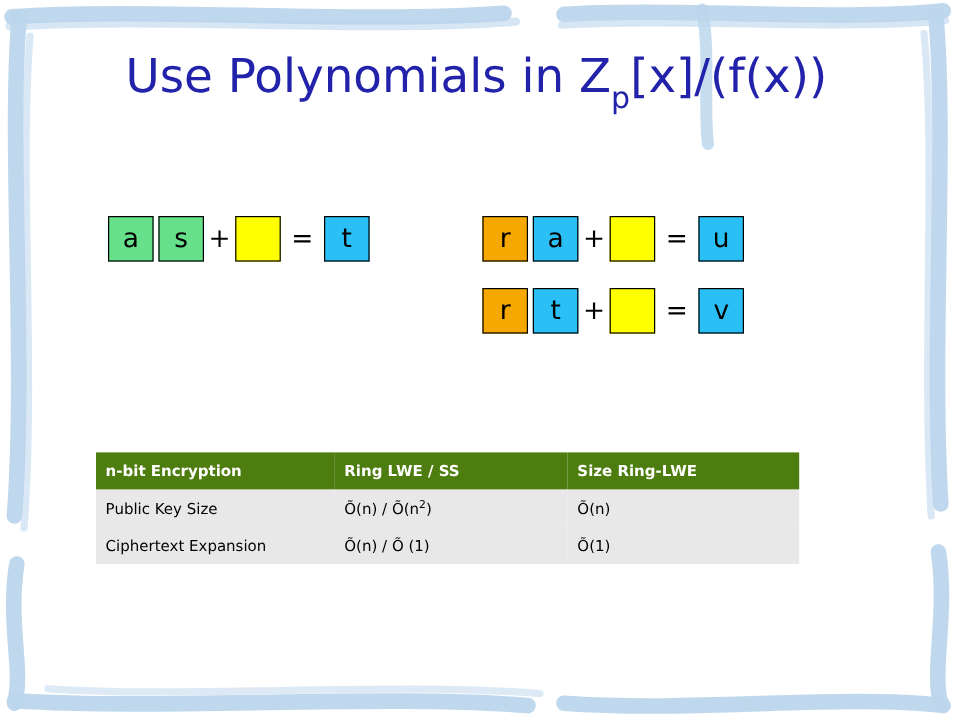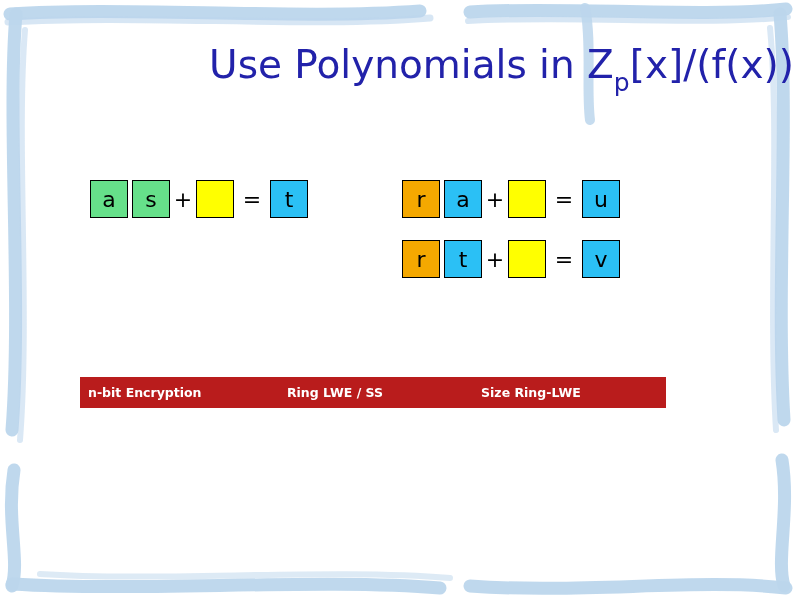--- a/index.html
+++ b/index.html
@@ -20,21 +20,21 @@
     position: absolute;
     inset: 0;
     pointer-events: none;
   }
 
   .title {
     position: absolute;
     top: 42px;
     left: 0;
     width: 794px;
-    text-align: right;
+    text-align: center;
     font-family: "DejaVu Sans", sans-serif;
     font-size: 39px;
     color: #2222aa;
     letter-spacing: 0px;
     white-space: nowrap;
   }
   .title .sub {
     font-size: 25px;
     vertical-align: sub;
     position: relative;
@@ -84,21 +84,21 @@
     font-size: 12.5px;
   }
   .tbl td, .tbl th {
     padding: 5px 8px;
     text-align: left;
     font-weight: normal;
     vertical-align: middle;
     height: 21px;
   }
   .tbl thead th {
-    background: #b91c1c;
+    background: #4d7c0f;
     color: #ffffff;
     font-size: 12.5px;
     font-weight: bold;
   }
   .tbl tbody tr td {
     background: #e8e8e8;
     color: #000000;
   }
   .tbl tbody tr.alt td {
     background: #efefef;
@@ -167,14 +167,24 @@
 
 <table class="tbl">
   <thead>
     <tr>
       <th class="c0">n-bit Encryption</th>
       <th class="c1">Ring LWE / SS</th>
       <th class="c2">Size Ring-LWE</th>
     </tr>
   </thead>
   <tbody id="tbl-body">
+      <tr>
+        <td class="c0">Public Key Size</td>
+        <td class="c1">Õ(n) / Õ(n<span class="sup">2</span>)</td>
+        <td class="c2">Õ(n)</td>
+      </tr>
+      <tr>
+        <td class="c0">Ciphertext Expansion</td>
+        <td class="c1">Õ(n) / Õ (1)</td>
+        <td class="c2">Õ(1)</td>
+      </tr>
     </tbody>
 </table>
 
 </body></html>

